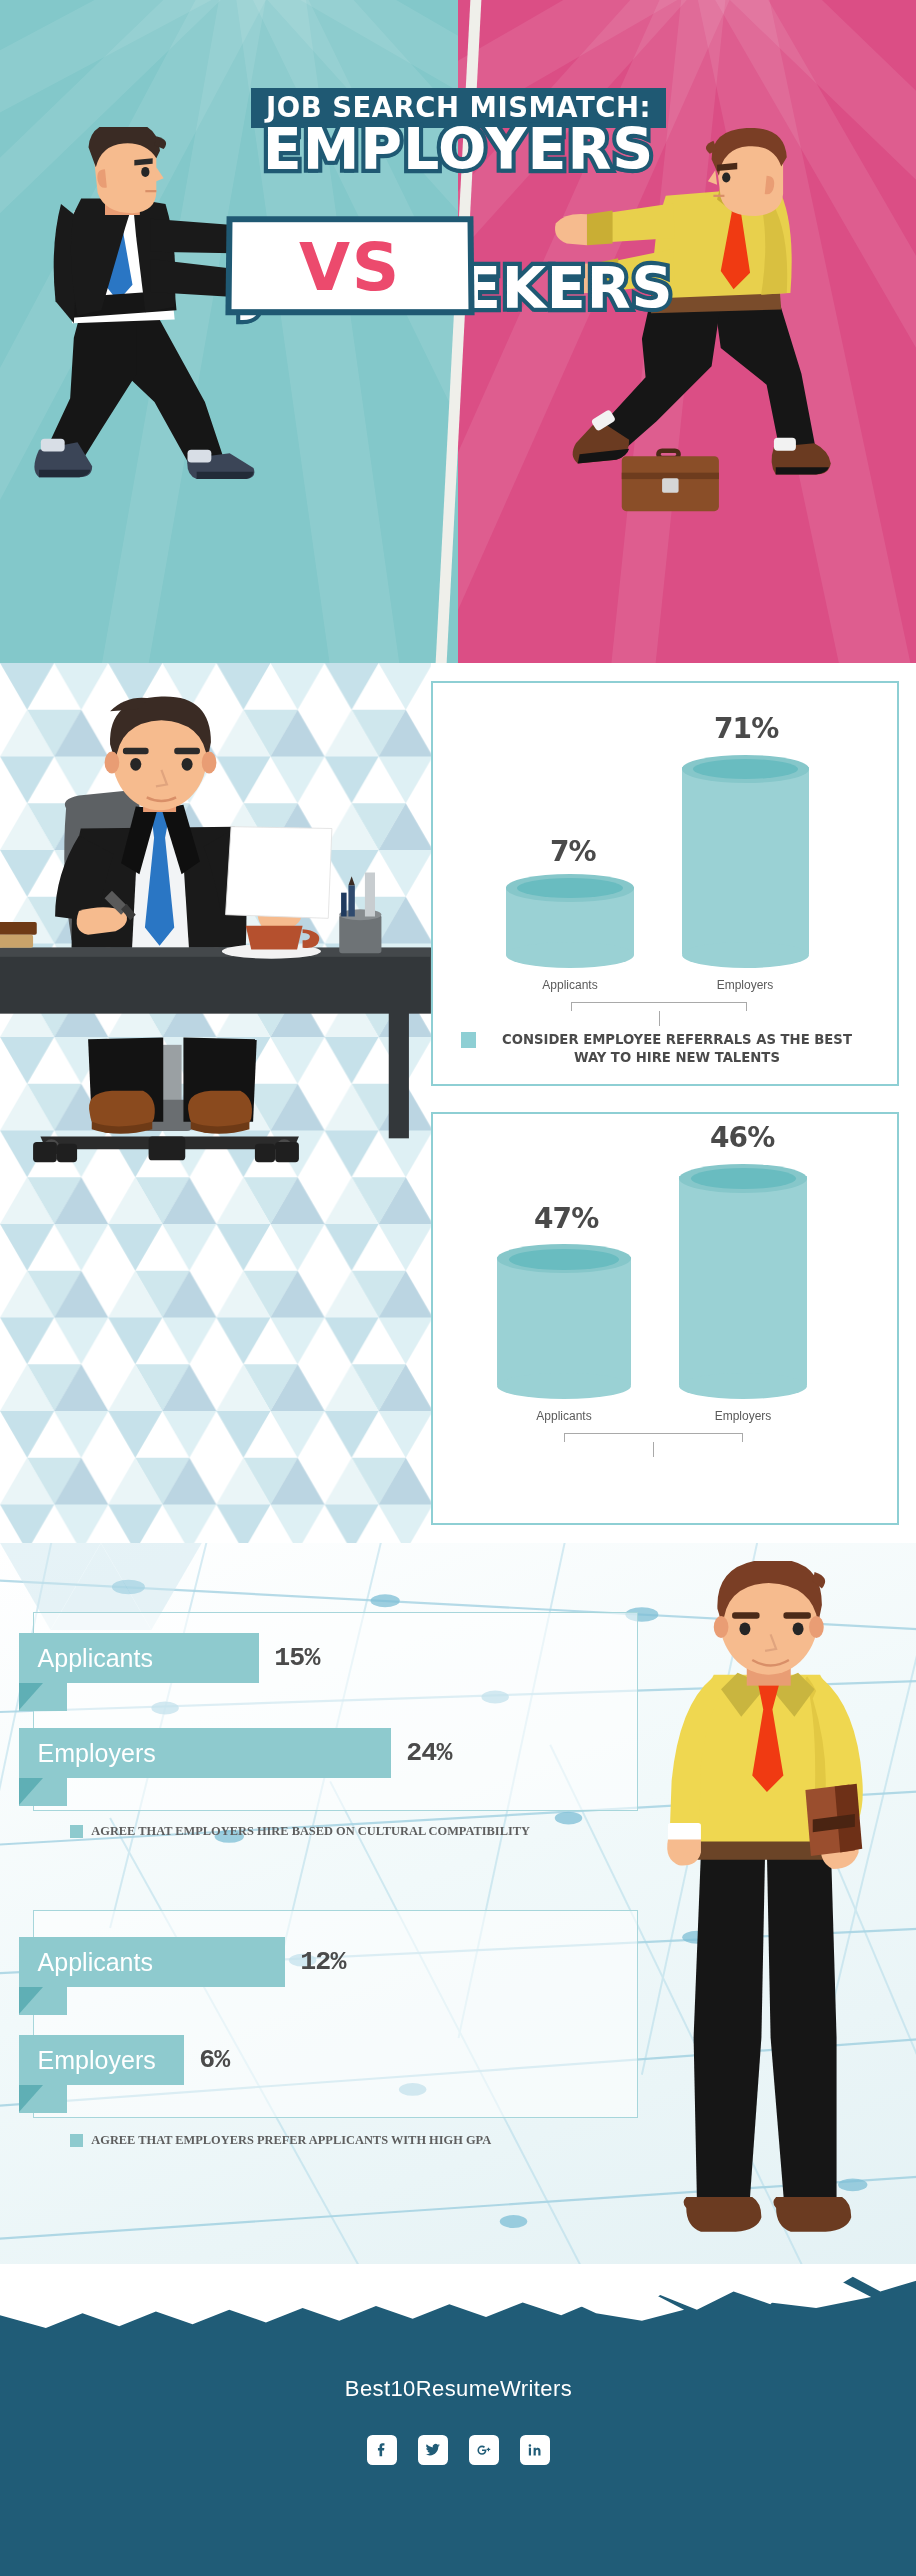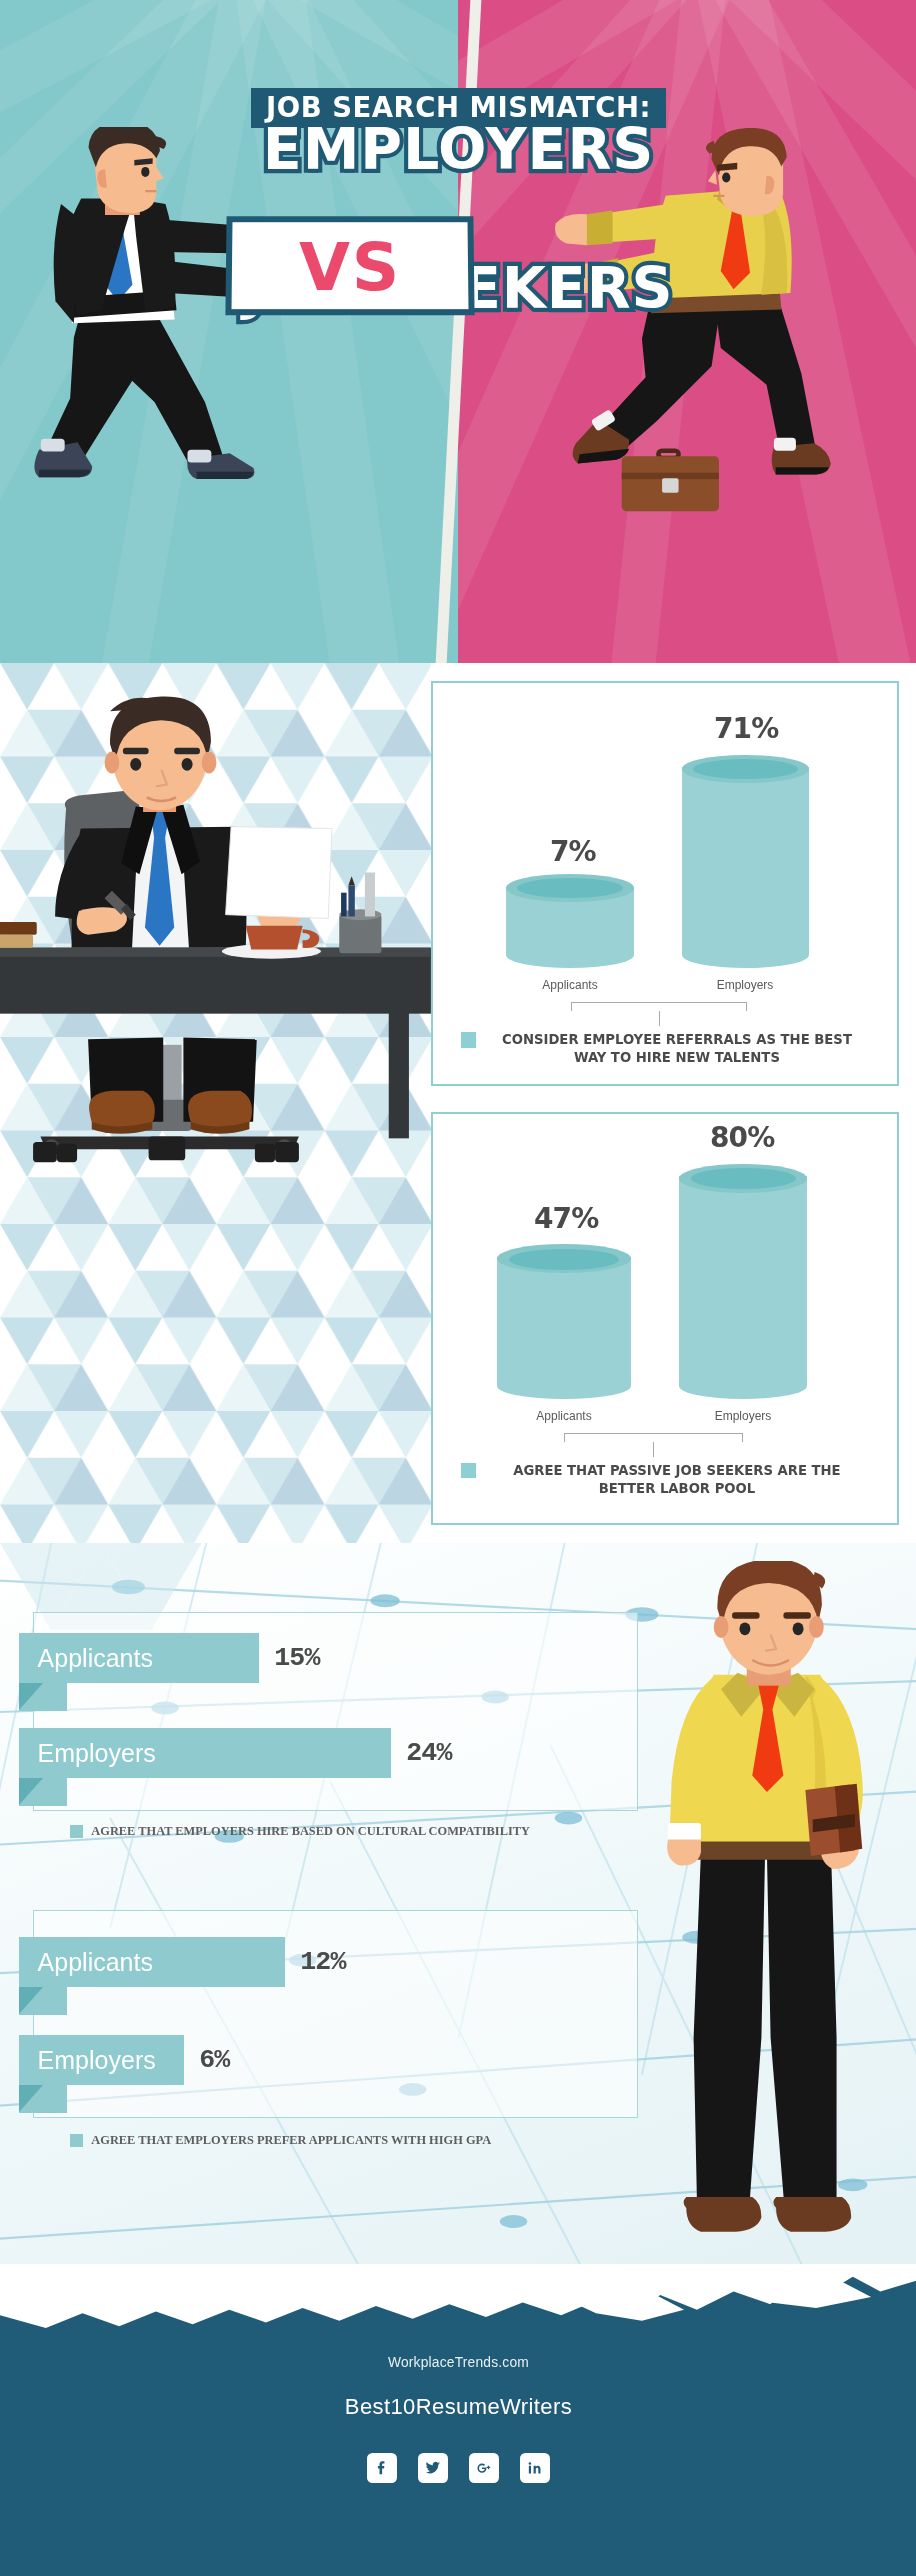--- a/index.html
+++ b/index.html
@@ -429,31 +429,25 @@
         <div class="cyl-bottom" style="left:64px;top:259px;width:134px;height:26px;"></div>
         <div class="cyl-top-rim" style="left:64px;top:130px;width:134px;height:29px;"></div>
         <div class="cyl-top" style="left:76px;top:135px;width:110px;height:21px;"></div>
         <div class="cyl-val" style="left:101px;top:88px;">47%</div>
         <div class="cyl-lbl" style="left:64px;top:295px;width:134px;">Applicants</div>
 
         <div class="cyl" style="left:246px;top:62px;width:128px;height:209px;"></div>
         <div class="cyl-bottom" style="left:246px;top:259px;width:128px;height:26px;"></div>
         <div class="cyl-top-rim" style="left:246px;top:50px;width:128px;height:29px;"></div>
         <div class="cyl-top" style="left:258px;top:54px;width:105px;height:21px;"></div>
-        <div class="cyl-val" style="left:277px;top:7.3px;">80%</div>
+        <div class="cyl-val" style="left:277px;top:7.3px;">46%</div>
         <div class="cyl-lbl" style="left:246px;top:295px;width:128px;">Employers</div>
 
         <div class="bracket" style="left:131px;top:319px;width:179px;height:9.2px;"></div>
         <div class="bracket-stem" style="left:220px;top:328px;height:14.7px;"></div>
-      </div>
-      <div class="legend" style="top:347px;">
-        <div class="legend-row">
-          <span class="legend-sw"></span>
-          <span class="legend-tx">AGREE THAT PASSIVE JOB SEEKERS ARE THE BETTER LABOR POOL</span>
-        </div>
       </div>
     </div>
   </div>
 
   <div class="sec3">
 
     <svg class="mesh" viewBox="0 0 1000 818">
       <g stroke="#7EBFD6" stroke-width="2.4" fill="none" opacity="0.55">
         <path d="M-20 40 L1020 95"></path>
         <path d="M-20 185 L1020 150"></path>
@@ -599,21 +593,20 @@
 
   <div class="footer">
     <svg class="footer-tear" viewBox="0 0 1000 70" preserveAspectRatio="none">
       <path d="M0 0 L1000 0 L1000 18 L960 30 L930 14 L900 32 L866 20 L840 44 L800 30 L760 50 L720 34
                L690 54 L650 40 L612 56 L570 42 L530 58 L490 44 L450 60 L410 46 L370 62 L330 48
                L290 64 L250 50 L210 66 L170 52 L130 68 L90 54 L50 70 L0 56 Z" fill="#FFFFFF"></path>
       <path d="M620 40 L700 26 L746 50 L700 62 L650 54 Z" fill="#FFFFFF"></path>
       <path d="M820 26 L900 10 L950 36 L890 48 L840 42 Z" fill="#FFFFFF"></path>
     </svg>
     <div class="footer-inner">
-      <div class="f-source-val">WorkplaceTrends.com</div>
       <div class="f-brand">Best10ResumeWriters</div>
       <div class="f-social">
         <a class="f-icon">
           <svg width="17.4" height="17.4" viewBox="0 0 24 24" fill="#205C77">
             <path d="M15.5 3h-2.7C10.6 3 9 4.6 9 6.8V9.5H6.8V13H9v8h3.6v-8h2.6l.5-3.5h-3.1V7.3c0-.7.4-1.1 1.2-1.1h2V3z"></path>
           </svg>
         </a>
         <a class="f-icon">
           <svg width="17.4" height="17.4" viewBox="0 0 24 24" fill="#205C77">
             <path d="M22 5.9a8 8 0 0 1-2.3.6 4 4 0 0 0 1.8-2.2 8 8 0 0 1-2.6 1A4 4 0 0 0 12 8.8a11.4 11.4 0 0 1-8.3-4.2 4 4 0 0 0 1.3 5.4 4 4 0 0 1-1.9-.5 4 4 0 0 0 3.2 4 4 4 0 0 1-1.8.1 4 4 0 0 0 3.8 2.8A8.1 8.1 0 0 1 2 18.1a11.4 11.4 0 0 0 6.2 1.8c7.4 0 11.5-6.2 11.5-11.5v-.5A8.2 8.2 0 0 0 22 5.9z"></path>

